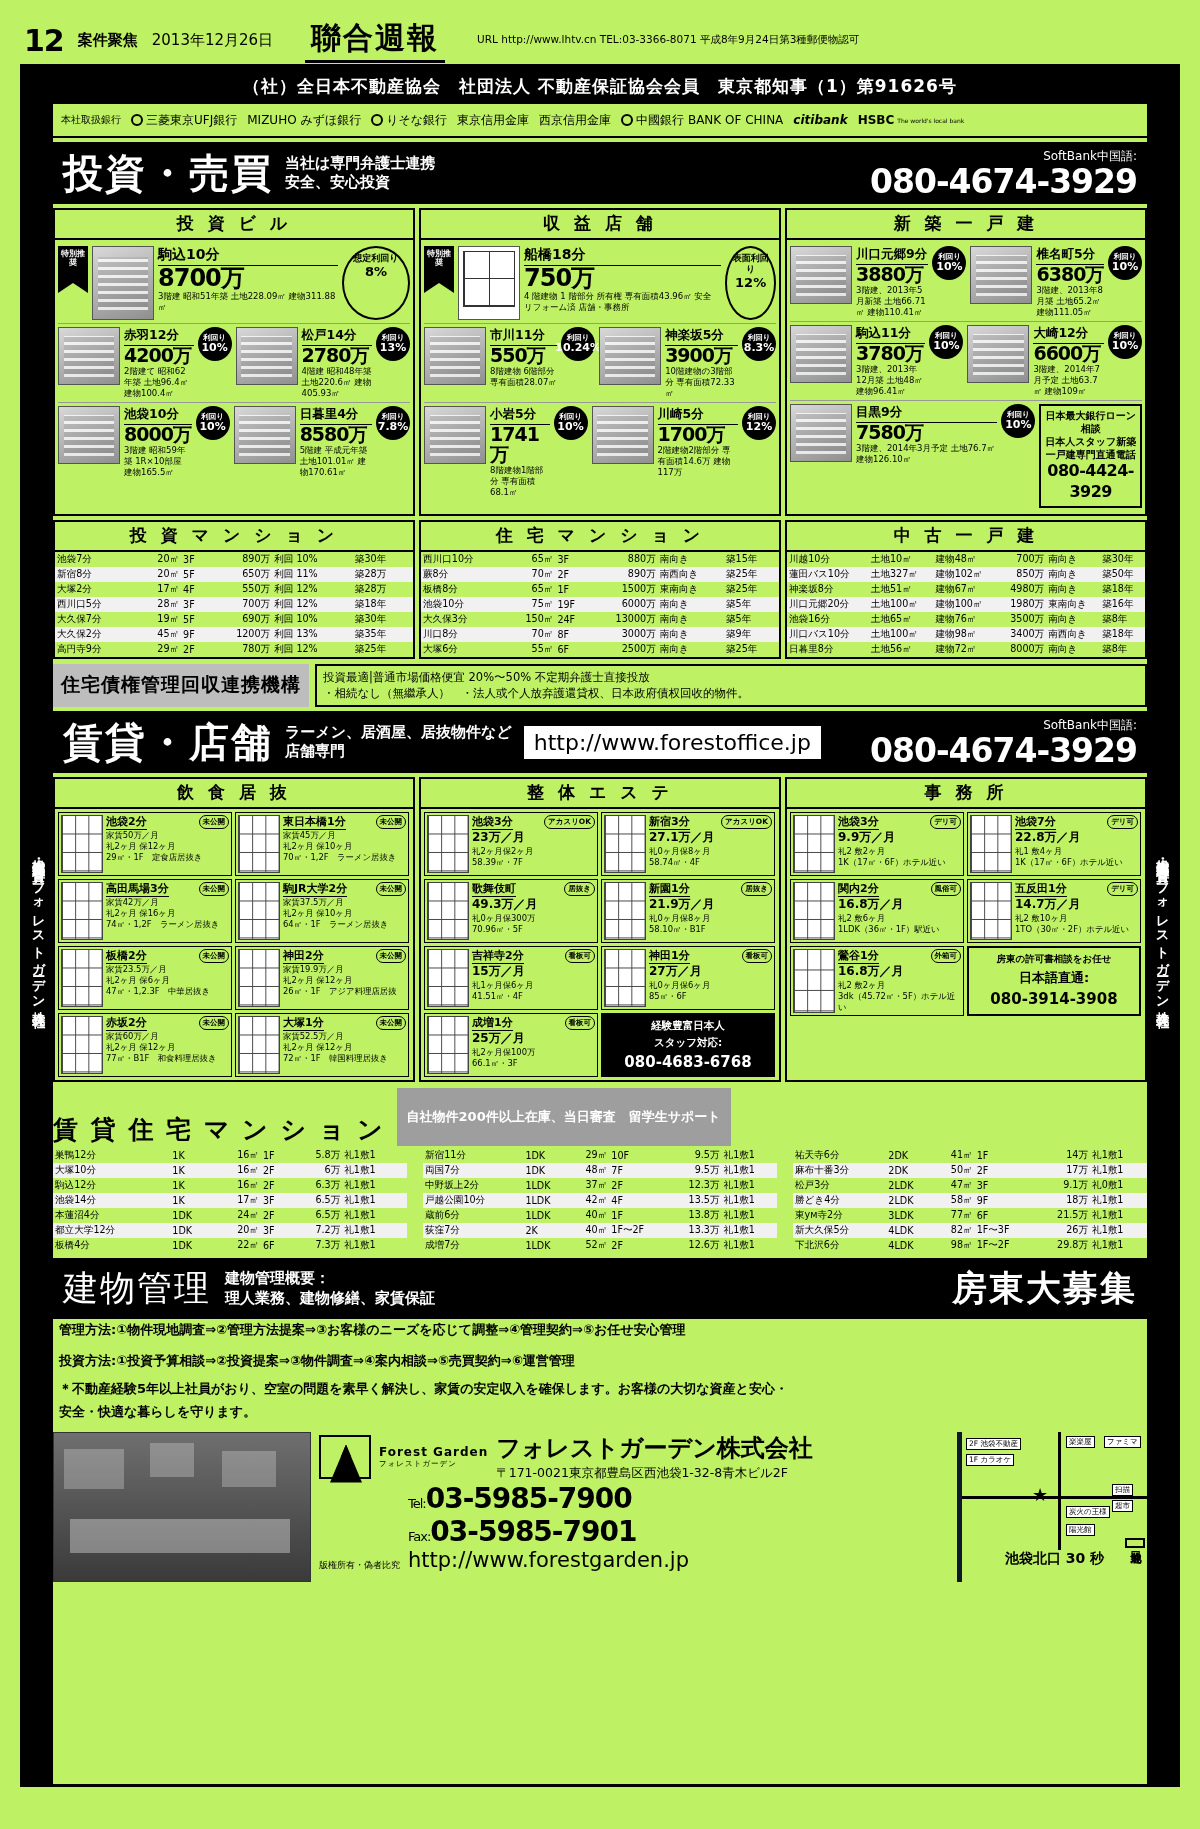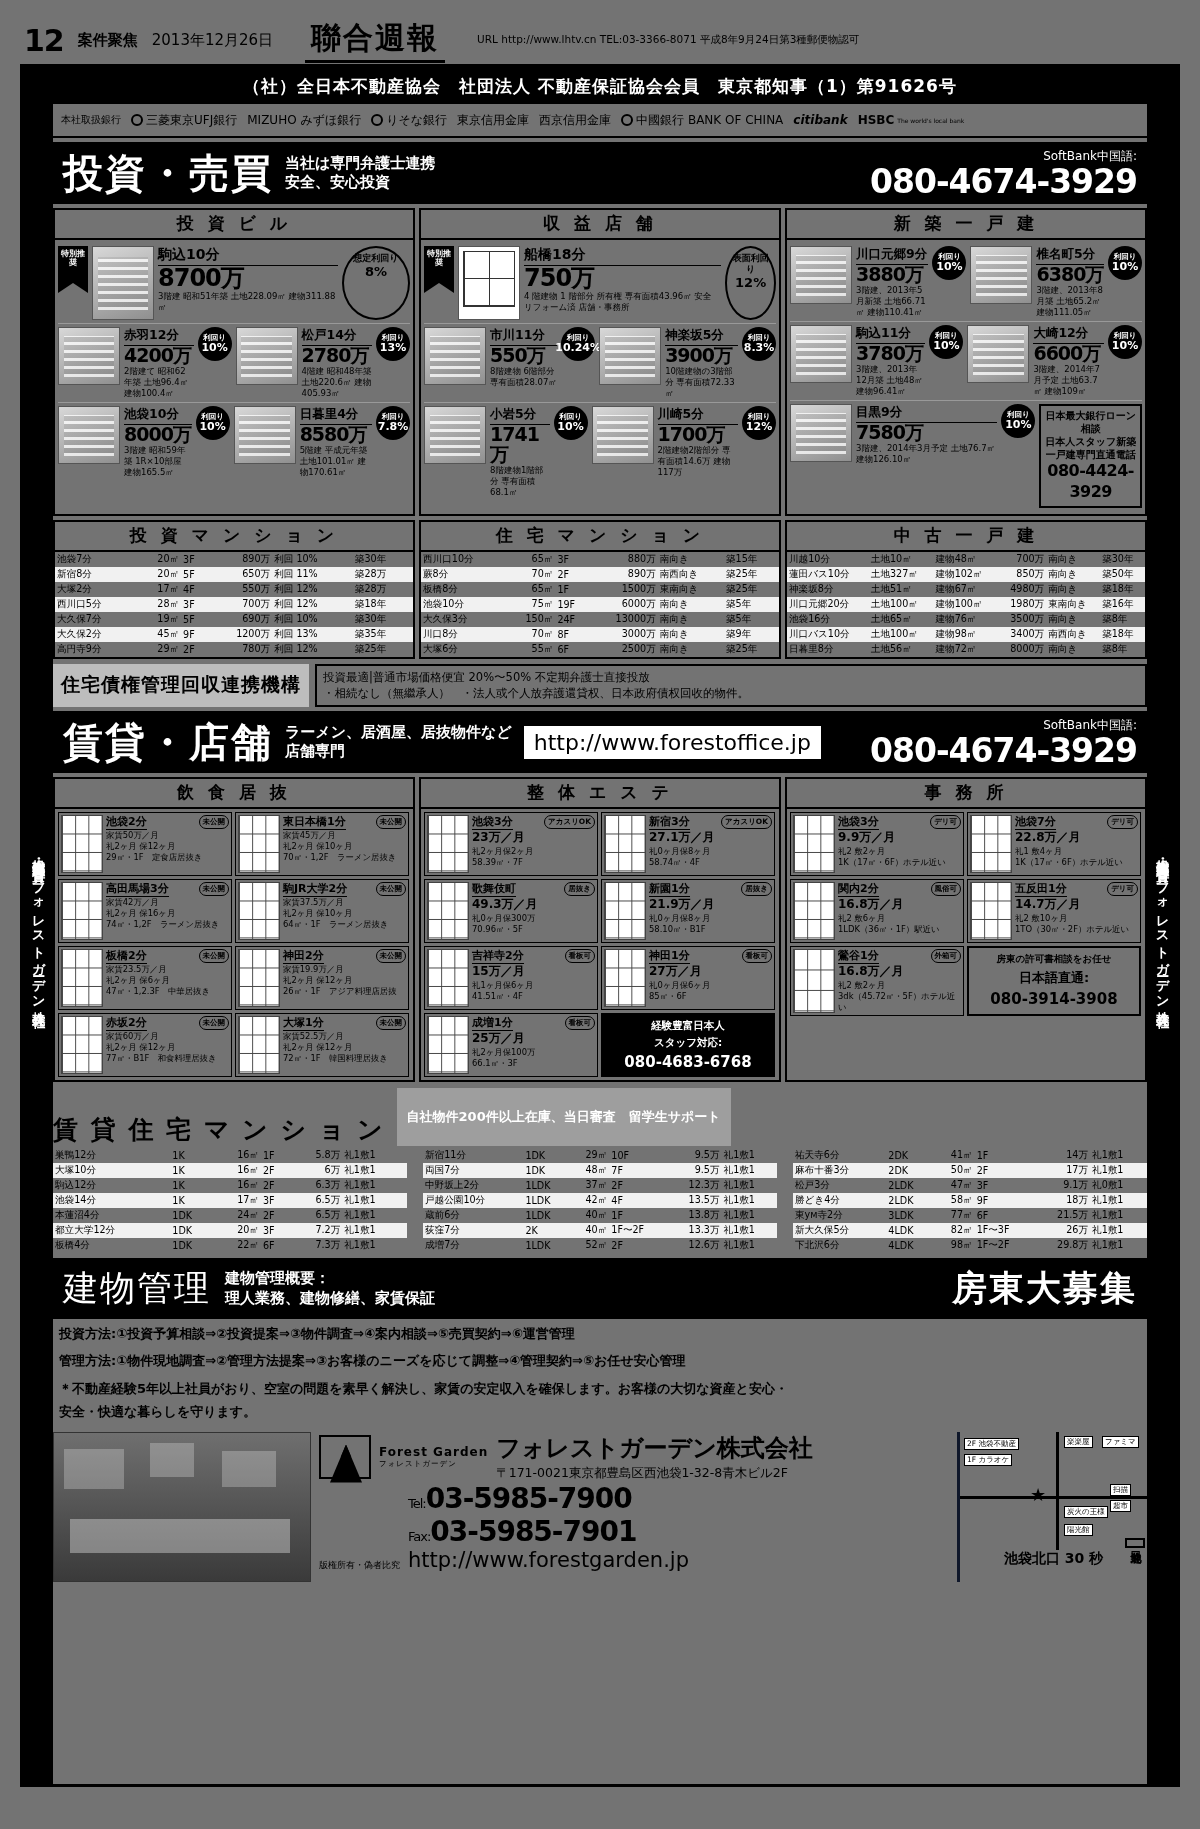--- a/index.html
+++ b/index.html
@@ -7,21 +7,21 @@
   body {
     width:1200px; height:1829px;
     background:#ffffff;
     font-family:"DejaVu Sans", sans-serif;
     font-size:11px;
     color:#000;
   }
   .page {
     position:relative;
     width:1200px; height:1829px;
-    background:#737373;
+    background:#bef264;
     padding:18px 20px;
   }
   
   .masthead {
     display:flex; align-items:center; gap:14px;
     height:44px; padding:0 4px;
   }
   .pageno { font-size:30px; font-weight:bold; letter-spacing:-1px; }
   .mh-label { font-size:15px; font-weight:bold; }
   .mh-date { font-size:15px; }
@@ -249,21 +249,21 @@
     background:#000;
   }
   .logo-txt .l1 { font-size:12px; font-weight:bold; letter-spacing:1px;}
   .logo-txt .l2 { font-size:7.5px; letter-spacing:1px;}
   .company { font-size:24px; font-weight:bold; }
   .addr { font-size:12.5px; margin-top:1px; }
   .tel-row { font-size:28px; font-weight:bold; letter-spacing:-1px; }
   .tel-row small { font-size:13px; font-weight:normal; }
   .url-big { font-size:21px; }
   .copy { font-size:9px; }
-  .mapbox { width:190px; flex:0 0 190px; position:relative; border-left:3px solid #0f172a;margin-left:44px;}
+  .mapbox { width:190px; flex:0 0 190px; position:relative; border-left:5px solid #0f172a;margin-left:44px;}
   .map-area { position:relative; width:100%; height:118px; }
   .map-area .road { position:absolute; background:#000; }
   .map-star { position:absolute; left:70px; top:52px; font-size:18px; }
   .mini-lbl { position:absolute; font-size:7.5px; border:1px solid #000; padding:0 2px; background:#fff;}
   .ikebukuro-box {
     position:absolute; right:2px; bottom:2px; border:2px solid #000;
     font-size:11px; font-weight:bold; padding:3px 2px; line-height:1.1; text-align:center;
     writing-mode:vertical-rl;
   }
   .walk-note { font-size:14px; font-weight:bold; text-align:center; }
@@ -1202,22 +1202,22 @@
       </div>
 
       <div class="manage">
         <div class="t1">建物管理</div>
         <div class="t2">
           <div>建物管理概要：</div>
           <div>理人業務、建物修繕、家賃保証</div>
         </div>
         <div class="t3">房東大募集</div>
       </div>
+      <div class="flowtext" style="padding-top:0">管理方法:①物件現地調査⇒②管理方法提案⇒③お客様のニーズを応じて調整⇒④管理契約⇒⑤お任せ安心管理</div>
       <div class="flowtext">投資方法:①投資予算相談⇒②投資提案⇒③物件調査⇒④案内相談⇒⑤売買契約⇒⑥運営管理</div>
-      <div class="flowtext" style="padding-top:0">管理方法:①物件現地調査⇒②管理方法提案⇒③お客様のニーズを応じて調整⇒④管理契約⇒⑤お任せ安心管理</div>
       <div class="flownote">＊不動産経験5年以上社員がおり、空室の問題を素早く解決し、家賃の安定収入を確保します。お客様の大切な資産と安心・</div>
       <div class="flownote" style="padding-top:0">安全・快適な暮らしを守ります。</div>
 
       <div class="footer">
         <div class="photo">
           <div class="pw" style="left:10px;top:16px;width:60px;height:40px"></div>
           <div class="pw" style="left:96px;top:10px;width=40px;width:44px;height:34px"></div>
           <div class="pw" style="left:168px;top:18px;width:54px;height:36px"></div>
           <div class="pw" style="left:16px;top:86px;width:220px;height:34px;background:rgba(255,255,255,.35)"></div>
         </div>

